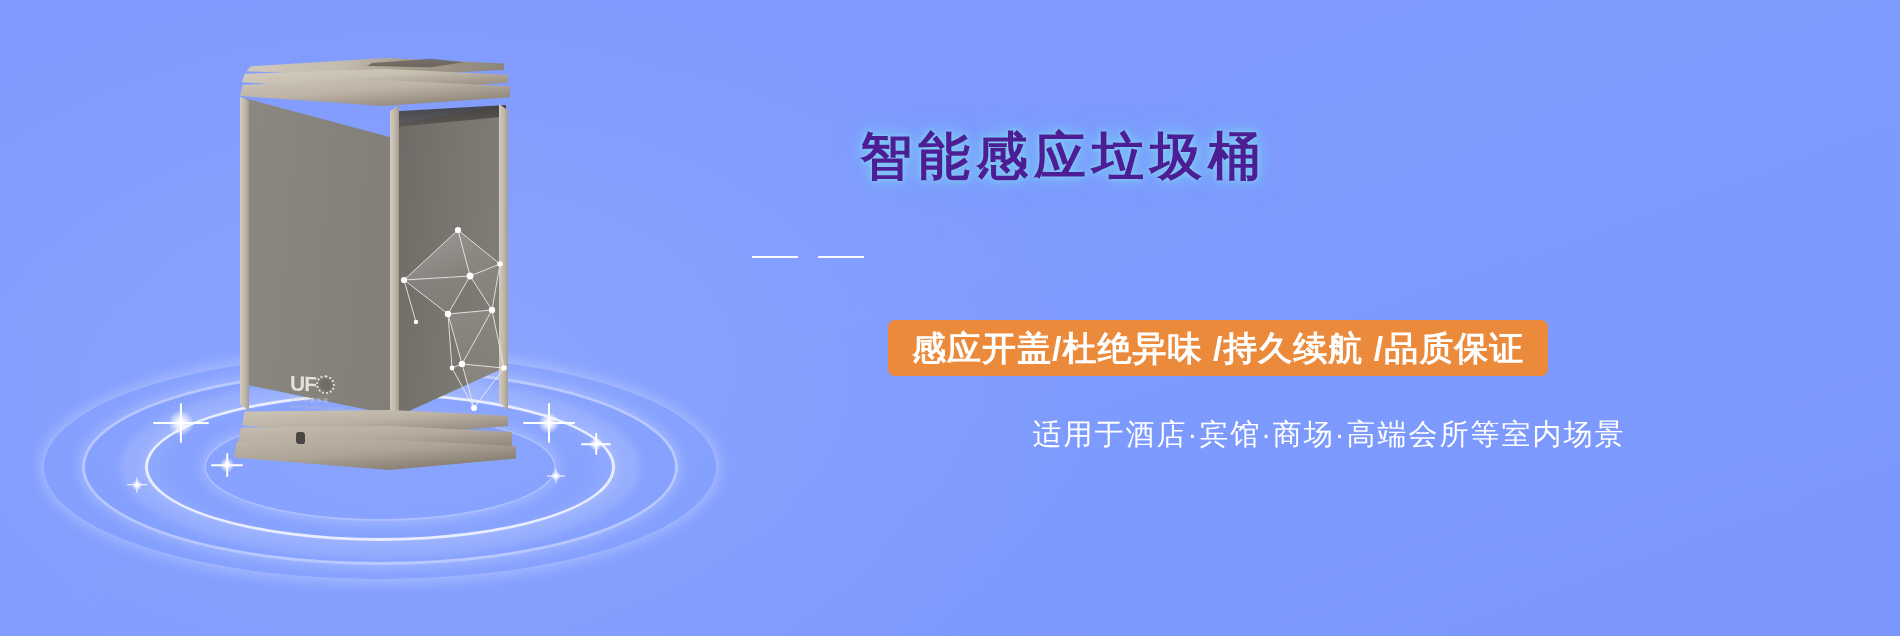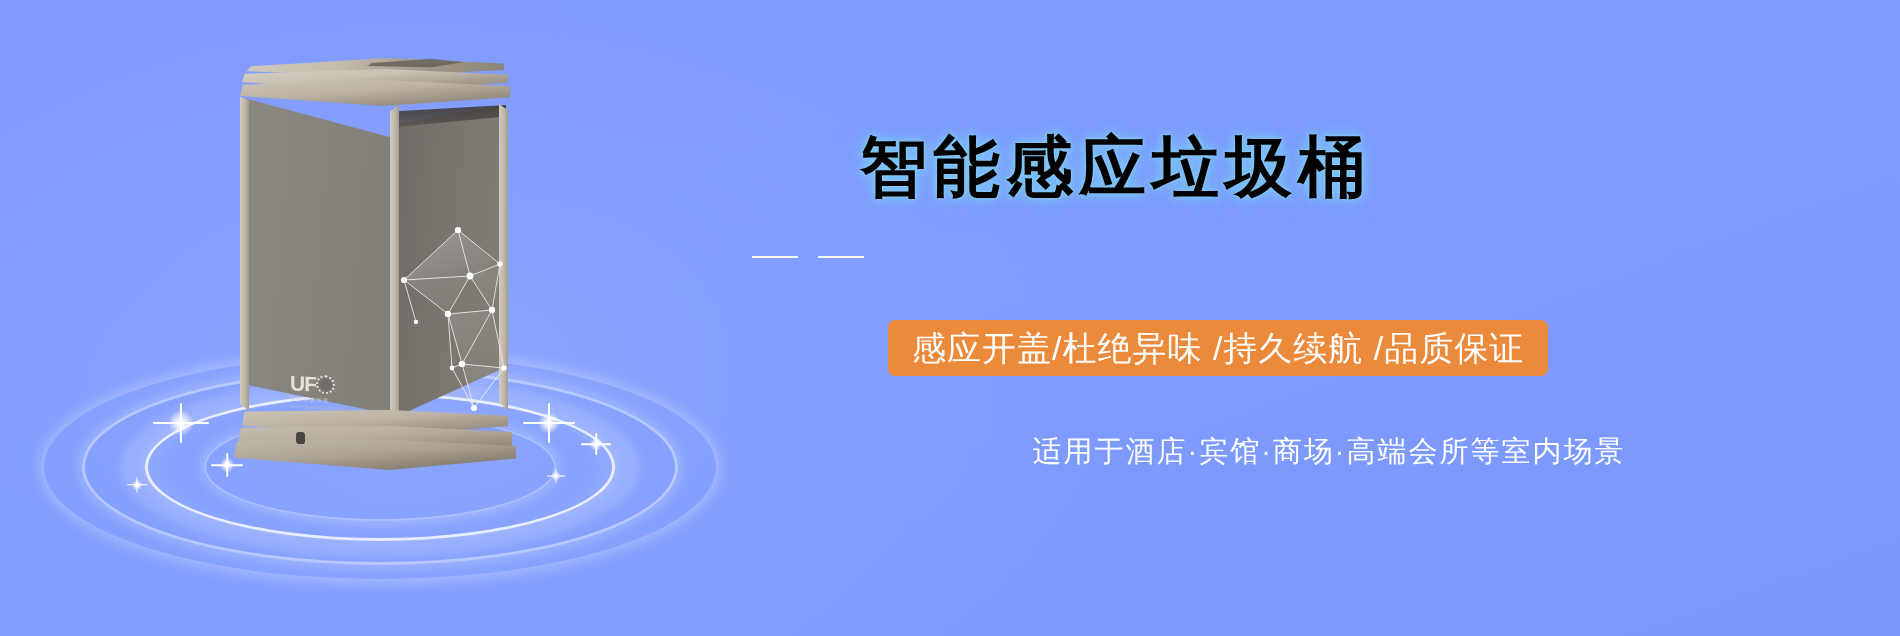--- a/index.html
+++ b/index.html
@@ -236,24 +236,24 @@
   
   .copy{
     position:absolute;
     left:740px; top:0;
     width:1160px; height:636px;
   }
 
   .title{
     position:absolute;
     left:120px; top:122px;
-    font-size:67px;
+    font-size:52px;
     font-weight:700;
     letter-spacing:6px;
-    color:#000000;
+    color:#4c1d95;
     white-space:nowrap;
     text-shadow:
       0 0 2px #8fd2f5,
       0 0 6px #7fc9f2,
       0 0 14px rgba(120,200,245,.85),
       0 0 26px rgba(120,200,245,.55);
   }
 
   .subtitle{
     position:absolute;
@@ -284,30 +284,30 @@
     height:56px;
     padding:0 24px;
     background:#ec8a3c;
     border-radius:7px;
     display:flex;
     align-items:center;
     justify-content:center;
   }
   .badge .badge-text{
     font-size:34px;
-    font-weight:400;
+    font-weight:700;
     color:#ffffff;
     letter-spacing:1px;
     white-space:nowrap;
     line-height:1;
   }
 
   .scene{
     position:absolute;
-    left:0; top:432px;
+    left:0; top:415px;
     width:1160px;
     text-align:center;
   }
   .scene .scene-text{
     display:inline-block;
     font-size:29px;
     color:#ffffff;
     letter-spacing:2px;
     white-space:nowrap;
     font-weight:400;

